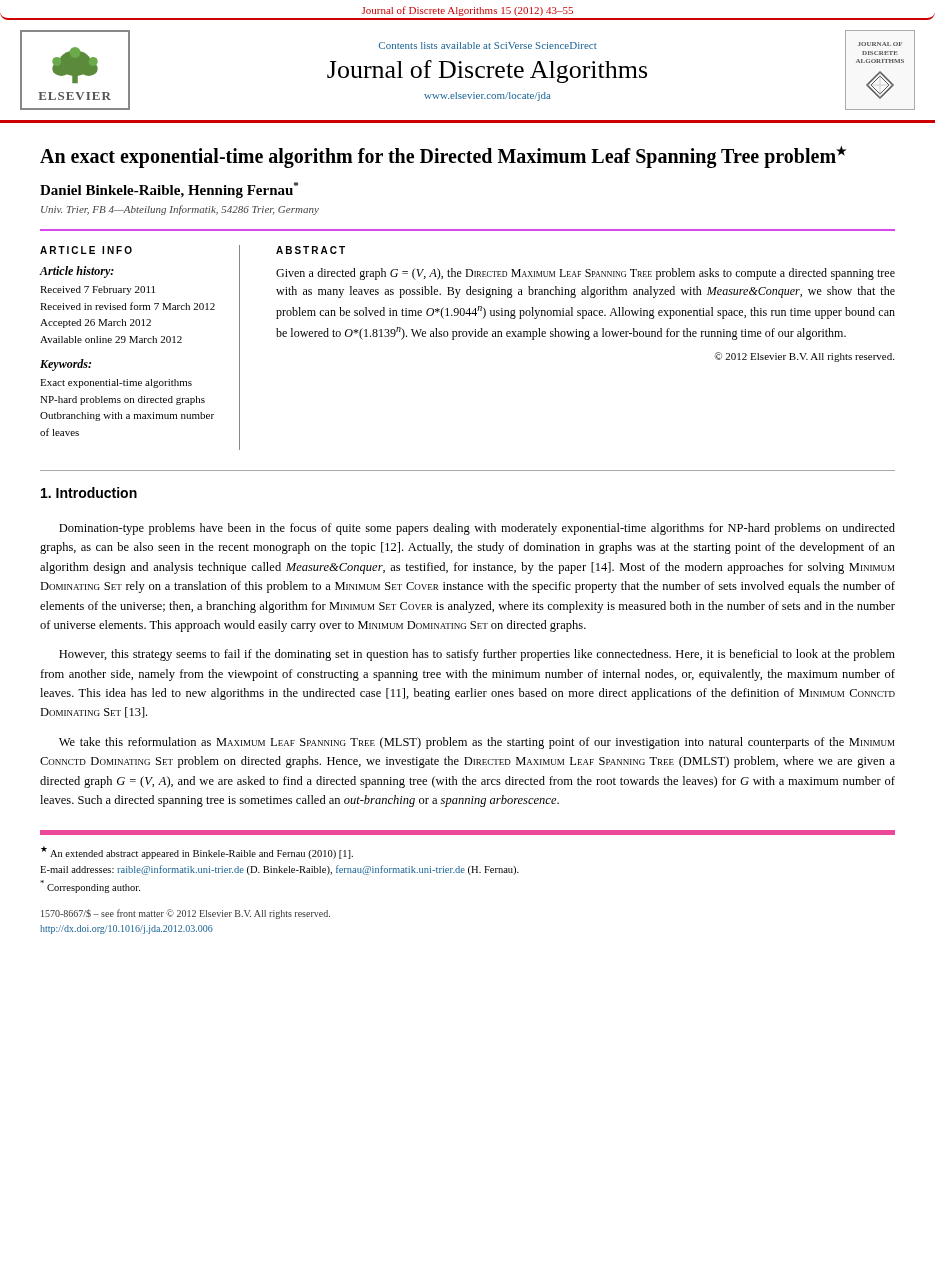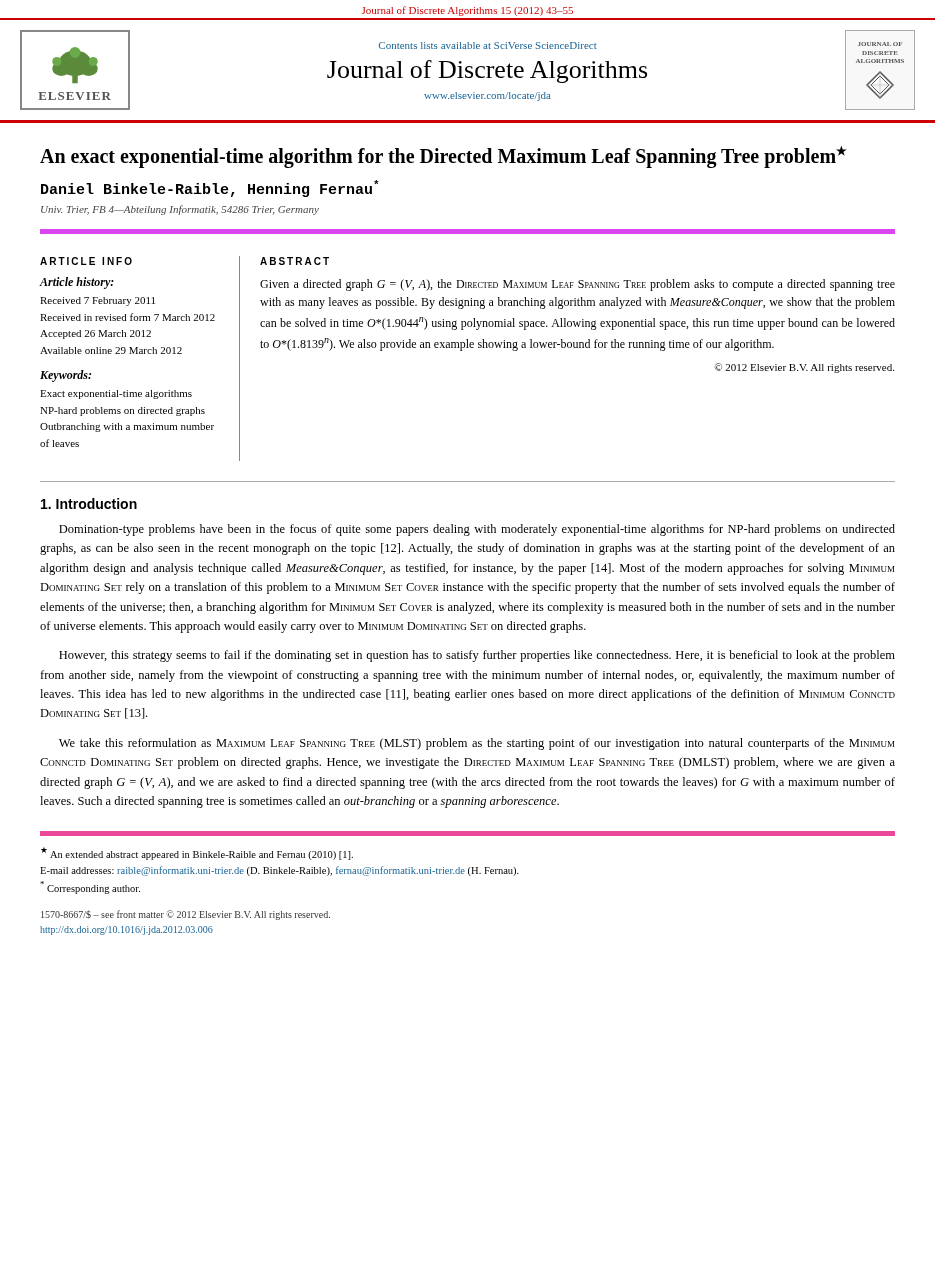--- a/index.html
+++ b/index.html
@@ -13,20 +13,21 @@
     }
 
     
     .journal-top-bar {
       background: #fff;
       text-align: center;
       padding: 4px 0 2px 0;
       border-bottom: 2px solid #c00;
       font-size: 11px;
       color: #c00;
+      border-radius: 8px;
     }
 
     
     .journal-header {
       display: flex;
       align-items: center;
       padding: 10px 20px;
       border-bottom: 3px solid #c00;
       position: relative;
     }
@@ -123,39 +124,38 @@
       padding-top: 6px;
     }
     .paper-title sup {
       font-size: 12px;
     }
 
     .authors {
       font-size: 15px;
       font-weight: bold;
       margin-bottom: 4px;
-      font-family: Liberation Mono, monospace;
     }
     .authors sup {
       font-size: 11px;
     }
     .affiliation {
       font-size: 11px;
       font-style: italic;
       color: #444;
       margin-bottom: 14px;
     }
 
     
     .article-columns {
       display: flex;
-      gap: 20px;
+      gap: 36px;
       margin-bottom: 20px;
-      border-top: 5px solid #d946ef;
-      padding-top: 22px;
+      border-top: 2px solid #d946ef;
+      padding-top: 14px;
     }
     .article-info {
       width: 200px;
       flex-shrink: 0;
       border-right: 1px solid #888;
       padding-right: 14px;
     }
     .article-info h3 {
       font-size: 10px;
       letter-spacing: 2px;
@@ -207,21 +207,21 @@
     .section-divider {
       border: none;
       border-top: 1px solid #aaa;
       margin: 10px 0 14px 0;
     }
 
     
     .section-heading {
       font-size: 14px;
       font-weight: bold;
-      margin-bottom: 8px;
+      margin-bottom: 18px;
       font-family: Arial, sans-serif;
     }
 
     
     .body-text {
       font-size: 12.5px;
       line-height: 1.55;
       text-align: justify;
       margin-bottom: 10px;
       text-indent: 1.5em;

